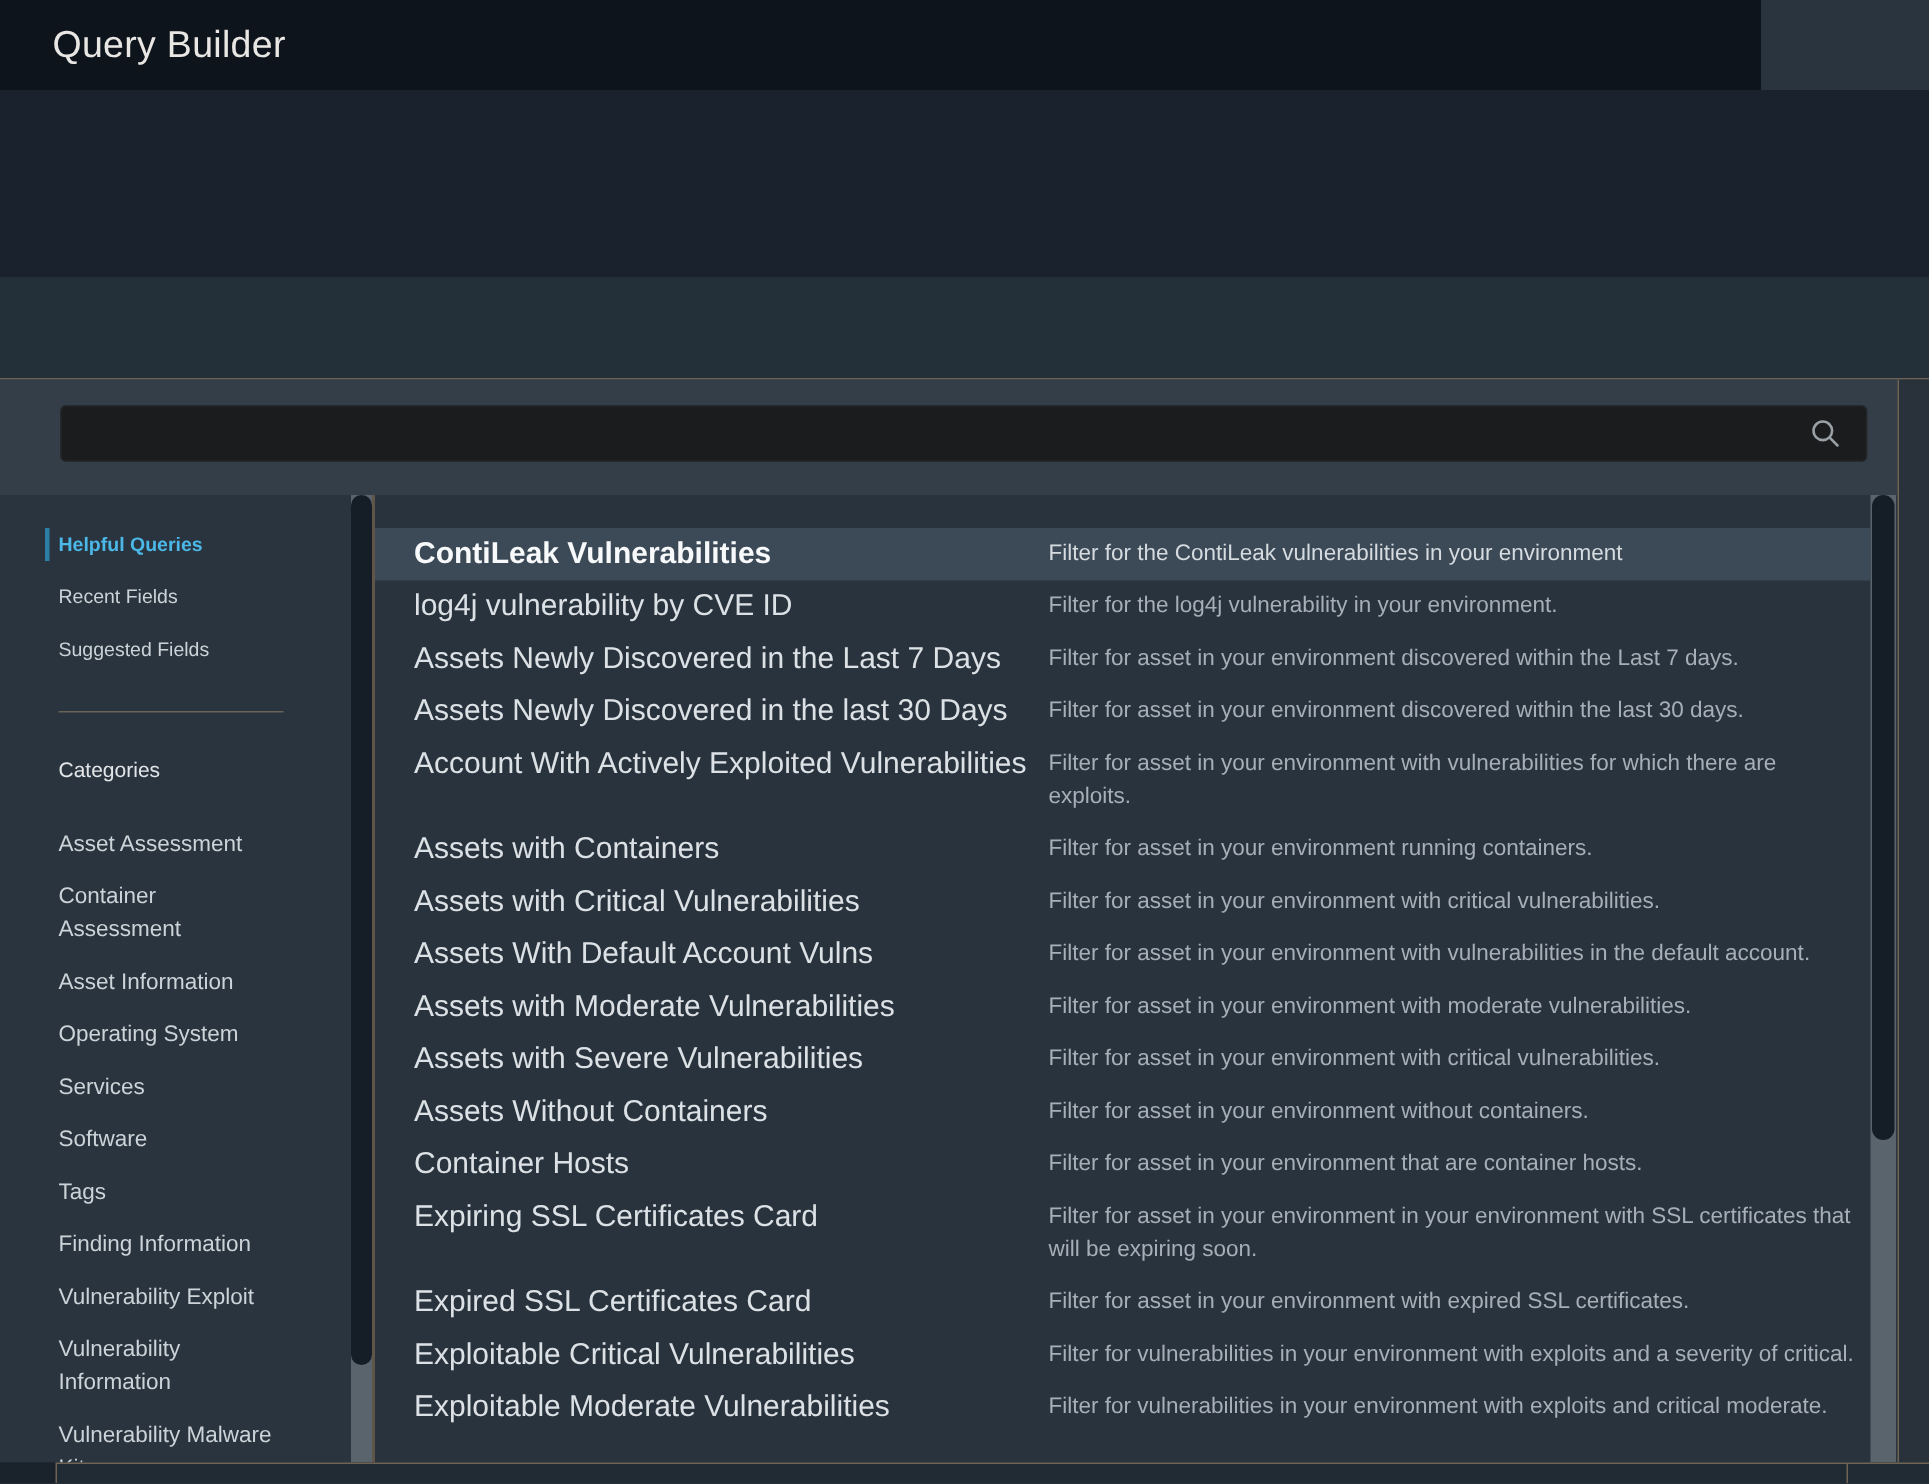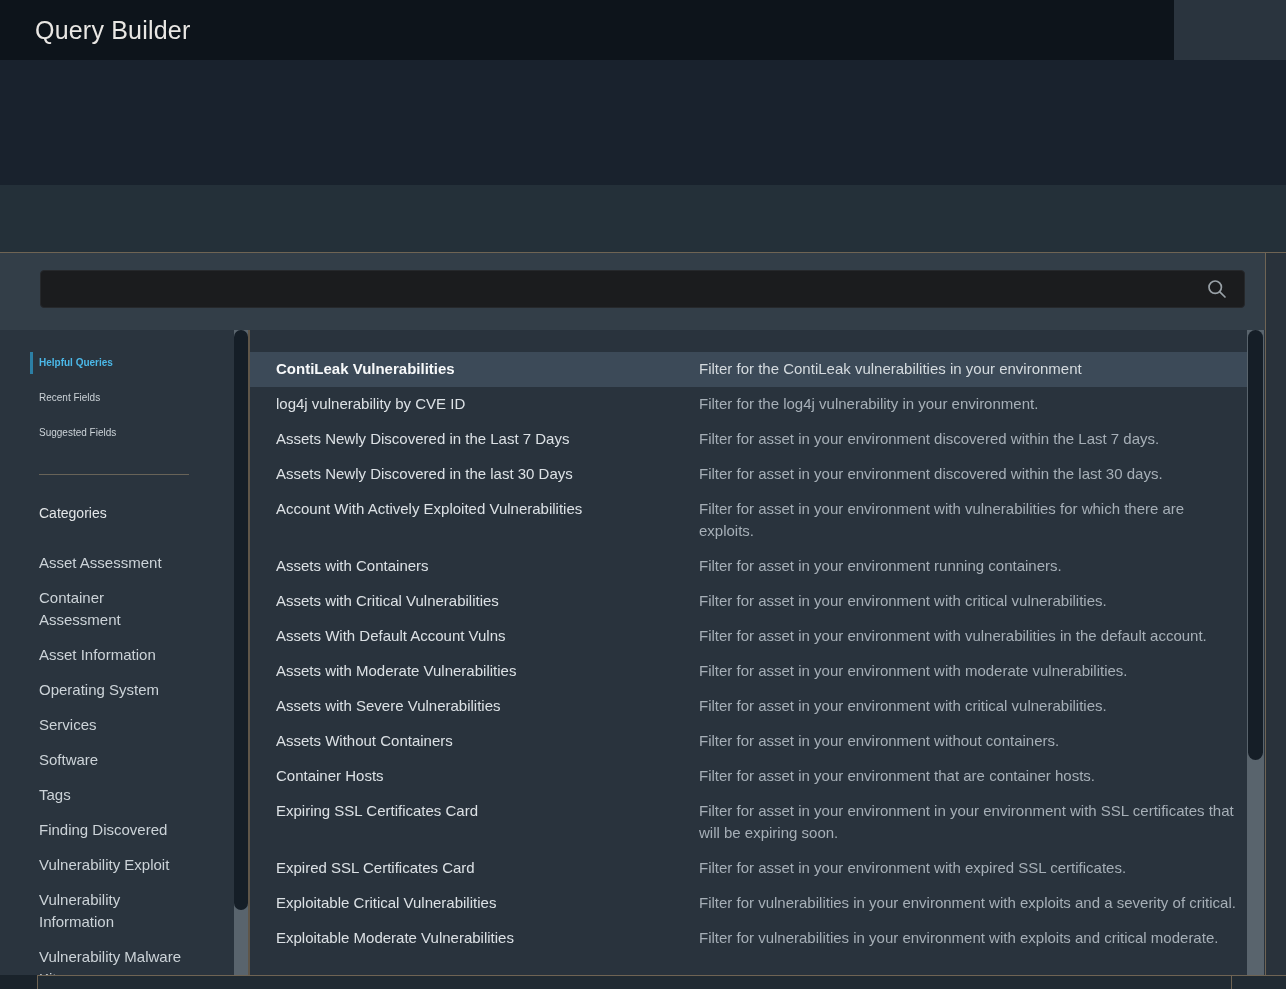--- a/index.html
+++ b/index.html
@@ -24,39 +24,39 @@
   .search-icon { position:absolute; left:1206px; top:278px; width:22px; height:22px; cursor:pointer; }
   .right-gutter { position:absolute; left:1265px; top:253px; width:21px; height:722px;
                   background:#29323b; border-left:1px solid #6f6454; }
 
   
   .content { position:absolute; left:0; top:330px; width:1265px; height:645px; }
 
   .sidebar { position:absolute; left:0; top:0; width:234px; height:645px;
              background:#2a343e; padding-top:22px; overflow:hidden; }
   .nav-item { position:relative; margin:0 0 13px 0; padding-left:39px; line-height:22px;
-              font-size:10px; color:#ccd3d8; cursor:pointer; white-space:pre-line; }
+              font-size:13px; color:#ccd3d8; cursor:pointer; white-space:pre-line; }
   .nav-item.active span { color:#4bb8e8; font-weight:700; }
   .nav-accent { position:absolute; left:30px; top:0px; width:3px; height:22px; background:#2c7fa5; }
   .sidebar-divider { margin:30px 0 25px 39px; width:150px; height:1px; background:#7d7361; opacity:.75; }
   .cat-heading { padding-left:39px; font-size:14px; color:#e3e6e8; line-height:26px; margin-bottom:26px; }
   .cat-item { margin:0 0 13px 0; padding-left:39px; line-height:22px; font-size:15px;
               color:#ccd3d8; cursor:pointer; white-space:pre-line; width:205px; }
 
   .lscroll-track { position:absolute; left:234px; top:0; width:14px; height:645px; background:#59646d; }
   .lscroll-thumb { position:absolute; left:0; top:0; width:14px; height:580px;
                    background:#151e27; border-radius:8px; }
   .vline-left { position:absolute; left:248px; top:0; width:2px; height:645px; background:#5f5649; }
 
   .query-list { position:absolute; left:250px; top:0; width:997px; height:645px;
                 background:#29333d; padding-top:22px; overflow:hidden; }
   .query-row { display:grid; grid-template-columns:423px 1fr; padding:6px 10px 7px 26px;
                cursor:pointer; }
   .query-row.selected { background:#3c4a58; }
-  .q-name { font-size:15px; line-height:22px; color:#dce1e5; }
+  .q-name { font-size:20px; line-height:22px; color:#dce1e5; }
   .q-desc { font-size:15px; line-height:22px; color:#a6afb7; }
   .query-row.selected .q-name { color:#f7f9fa; font-weight:700; }
   .query-row.selected .q-desc { color:#d5dbdf; }
 
   .rscroll-track { position:absolute; left:1247px; top:0; width:17px; height:645px; background:#59646d; }
   .rscroll-thumb { position:absolute; left:1px; top:0; width:15px; height:430px;
                    background:#151e27; border-radius:8px; }
 
   
   .bottom-strip { position:absolute; left:0; top:975px; width:1286px; height:14px; background:#212b33; }
@@ -98,21 +98,21 @@
       <div class="cat-heading">Categories</div>
       <div>
           <div class="cat-item">Asset Assessment</div>
           <div class="cat-item">Container
 Assessment</div>
           <div class="cat-item">Asset Information</div>
           <div class="cat-item">Operating System</div>
           <div class="cat-item">Services</div>
           <div class="cat-item">Software</div>
           <div class="cat-item">Tags</div>
-          <div class="cat-item">Finding Discovered</div>
+          <div class="cat-item">Finding Information</div>
           <div class="cat-item">Vulnerability Exploit</div>
           <div class="cat-item">Vulnerability
 Information</div>
           <div class="cat-item">Vulnerability Malware
 Kits</div>
         </div>
     </div>
 
     <div class="lscroll-track">
       <div class="lscroll-thumb"></div>

